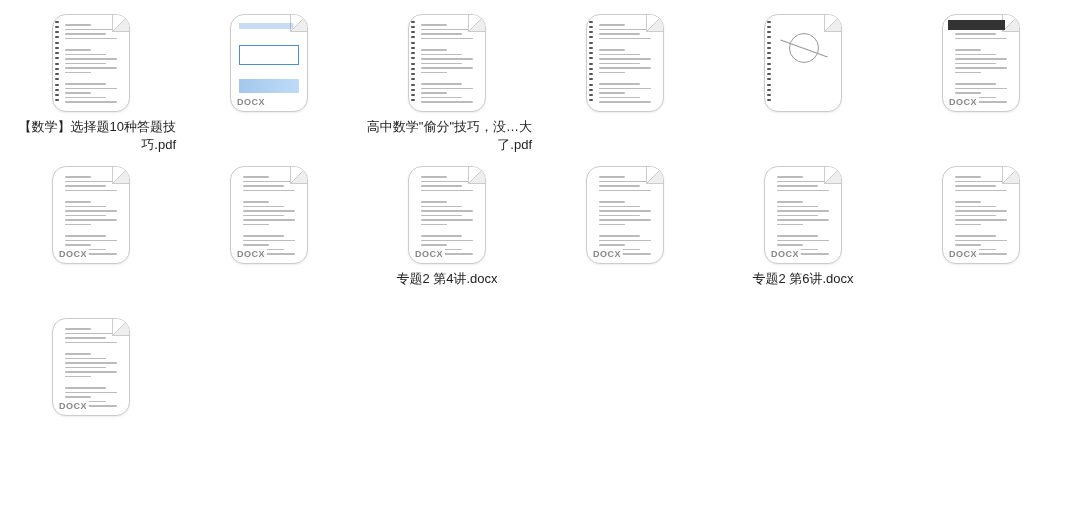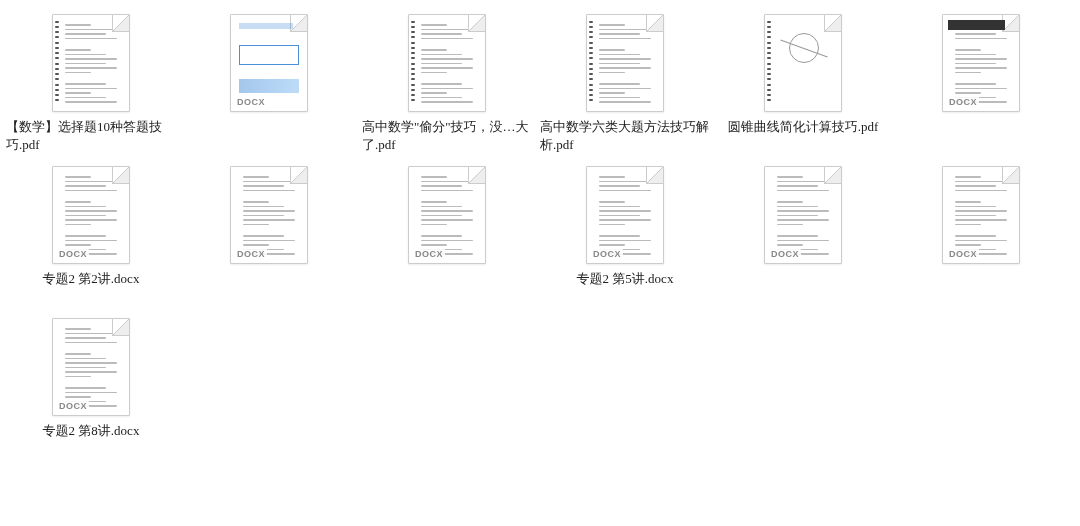--- a/index.html
+++ b/index.html
@@ -21,21 +21,21 @@
       flex-direction: column;
       align-items: center;
       padding: 4px 4px 8px 4px;
       cursor: default;
     }
     .thumb {
       width: 78px;
       height: 98px;
       background: #fff;
       border: 1px solid #ccc;
-      border-radius: 1px;
+      border-radius: 14px;
       box-shadow: 0 1px 2px rgba(0,0,0,0.08);
       position: relative;
       overflow: hidden;
       margin-bottom: 6px;
       padding: 5px 6px;
       text-align: right;
     }
     .thumb .dogear {
       position: absolute;
       top: -1px;
@@ -124,26 +124,25 @@
     }
     .thumb.header .hdr {
       position: absolute;
       top: 5px; left: 5px; right: 14px;
       height: 10px;
       background: #333;
     }
     .label {
       font-size: 13px;
       color: #222;
-      text-align: left;
+      text-align: right;
       line-height: 1.35;
       max-width: 172px;
       word-break: break-all;
       min-height: 36px;
-      font-family: Liberation Serif, serif;
     }
   </style>
 </head>
 <body>
 
 <div class="grid" id="grid">
     <div class="file-item">
       <div class="thumb spiral">
         <div class="dogear"></div>
         <div class="spiral">
@@ -272,21 +271,20 @@
           <div class="lg"></div>
           <div class="sh"></div>
           <div class="gap"></div>
           <div class="md"></div>
           <div class="lg"></div>
           <div class="sh"></div>
           <div class="md"></div>
           <div class="lg"></div>
         </div>
       </div>
-      <div class="label">高中数学六类大题方法技巧解析.pdf</div>
     </div>
     <div class="file-item">
       <div class="thumb geom">
         <div class="dogear"></div>
         <div class="spiral">
           <span></span>
           <span></span>
           <span></span>
           <span></span>
           <span></span>
@@ -298,21 +296,20 @@
           <span></span>
           <span></span>
           <span></span>
           <span></span>
           <span></span>
           <span></span>
         </div>
         <div class="circ"></div>
         <div class="ln1"></div>
       </div>
-      <div class="label">圆锥曲线简化计算技巧.pdf</div>
     </div>
     <div class="file-item">
       <div class="thumb header">
         <div class="dogear"></div>
         <div class="hdr"></div>
         <div class="lines">
           <div class="sh"></div>
           <div class="lg"></div>
           <div class="md"></div>
           <div class="lg"></div>
@@ -350,167 +347,166 @@
           <div class="sh"></div>
           <div class="gap"></div>
           <div class="md"></div>
           <div class="lg"></div>
           <div class="sh"></div>
           <div class="md"></div>
           <div class="lg"></div>
         </div>
         <div class="badge">DOCX</div>
       </div>
-      <div class="label">专题2 第2讲.docx</div>
-    </div>
-    <div class="file-item">
-      <div class="thumb plain">
-        <div class="dogear"></div>
-        <div class="lines">
-          <div class="sh"></div>
-          <div class="lg"></div>
-          <div class="md"></div>
-          <div class="lg"></div>
-          <div class="gap"></div>
-          <div class="sh"></div>
-          <div class="md"></div>
-          <div class="lg"></div>
-          <div class="md"></div>
-          <div class="lg"></div>
-          <div class="sh"></div>
-          <div class="gap"></div>
-          <div class="md"></div>
-          <div class="lg"></div>
-          <div class="sh"></div>
-          <div class="md"></div>
-          <div class="lg"></div>
-        </div>
-        <div class="badge">DOCX</div>
-      </div>
-    </div>
-    <div class="file-item">
-      <div class="thumb plain">
-        <div class="dogear"></div>
-        <div class="lines">
-          <div class="sh"></div>
-          <div class="lg"></div>
-          <div class="md"></div>
-          <div class="lg"></div>
-          <div class="gap"></div>
-          <div class="sh"></div>
-          <div class="md"></div>
-          <div class="lg"></div>
-          <div class="md"></div>
-          <div class="lg"></div>
-          <div class="sh"></div>
-          <div class="gap"></div>
-          <div class="md"></div>
-          <div class="lg"></div>
-          <div class="sh"></div>
-          <div class="md"></div>
-          <div class="lg"></div>
-        </div>
-        <div class="badge">DOCX</div>
-      </div>
-    </div>
-    <div class="file-item">
-      <div class="thumb plain">
-        <div class="dogear"></div>
-        <div class="lines">
-          <div class="sh"></div>
-          <div class="lg"></div>
-          <div class="md"></div>
-          <div class="lg"></div>
-          <div class="gap"></div>
-          <div class="sh"></div>
-          <div class="md"></div>
-          <div class="lg"></div>
-          <div class="md"></div>
-          <div class="lg"></div>
-          <div class="sh"></div>
-          <div class="gap"></div>
-          <div class="md"></div>
-          <div class="lg"></div>
-          <div class="sh"></div>
-          <div class="md"></div>
-          <div class="lg"></div>
-        </div>
-        <div class="badge">DOCX</div>
-      </div>
-      <div class="label">专题2 第5讲.docx</div>
-    </div>
-    <div class="file-item">
-      <div class="thumb plain">
-        <div class="dogear"></div>
-        <div class="lines">
-          <div class="sh"></div>
-          <div class="lg"></div>
-          <div class="md"></div>
-          <div class="lg"></div>
-          <div class="gap"></div>
-          <div class="sh"></div>
-          <div class="md"></div>
-          <div class="lg"></div>
-          <div class="md"></div>
-          <div class="lg"></div>
-          <div class="sh"></div>
-          <div class="gap"></div>
-          <div class="md"></div>
-          <div class="lg"></div>
-          <div class="sh"></div>
-          <div class="md"></div>
-          <div class="lg"></div>
-        </div>
-        <div class="badge">DOCX</div>
-      </div>
-    </div>
-    <div class="file-item">
-      <div class="thumb plain">
-        <div class="dogear"></div>
-        <div class="lines">
-          <div class="sh"></div>
-          <div class="lg"></div>
-          <div class="md"></div>
-          <div class="lg"></div>
-          <div class="gap"></div>
-          <div class="sh"></div>
-          <div class="md"></div>
-          <div class="lg"></div>
-          <div class="md"></div>
-          <div class="lg"></div>
-          <div class="sh"></div>
-          <div class="gap"></div>
-          <div class="md"></div>
-          <div class="lg"></div>
-          <div class="sh"></div>
-          <div class="md"></div>
-          <div class="lg"></div>
-        </div>
-        <div class="badge">DOCX</div>
-      </div>
-    </div>
-    <div class="file-item">
-      <div class="thumb plain">
-        <div class="dogear"></div>
-        <div class="lines">
-          <div class="sh"></div>
-          <div class="lg"></div>
-          <div class="md"></div>
-          <div class="lg"></div>
-          <div class="gap"></div>
-          <div class="sh"></div>
-          <div class="md"></div>
-          <div class="lg"></div>
-          <div class="md"></div>
-          <div class="lg"></div>
-          <div class="sh"></div>
-          <div class="gap"></div>
-          <div class="md"></div>
-          <div class="lg"></div>
-          <div class="sh"></div>
-          <div class="md"></div>
-          <div class="lg"></div>
-        </div>
-        <div class="badge">DOCX</div>
-      </div>
-      <div class="label">专题2 第8讲.docx</div>
+    </div>
+    <div class="file-item">
+      <div class="thumb plain">
+        <div class="dogear"></div>
+        <div class="lines">
+          <div class="sh"></div>
+          <div class="lg"></div>
+          <div class="md"></div>
+          <div class="lg"></div>
+          <div class="gap"></div>
+          <div class="sh"></div>
+          <div class="md"></div>
+          <div class="lg"></div>
+          <div class="md"></div>
+          <div class="lg"></div>
+          <div class="sh"></div>
+          <div class="gap"></div>
+          <div class="md"></div>
+          <div class="lg"></div>
+          <div class="sh"></div>
+          <div class="md"></div>
+          <div class="lg"></div>
+        </div>
+        <div class="badge">DOCX</div>
+      </div>
+    </div>
+    <div class="file-item">
+      <div class="thumb plain">
+        <div class="dogear"></div>
+        <div class="lines">
+          <div class="sh"></div>
+          <div class="lg"></div>
+          <div class="md"></div>
+          <div class="lg"></div>
+          <div class="gap"></div>
+          <div class="sh"></div>
+          <div class="md"></div>
+          <div class="lg"></div>
+          <div class="md"></div>
+          <div class="lg"></div>
+          <div class="sh"></div>
+          <div class="gap"></div>
+          <div class="md"></div>
+          <div class="lg"></div>
+          <div class="sh"></div>
+          <div class="md"></div>
+          <div class="lg"></div>
+        </div>
+        <div class="badge">DOCX</div>
+      </div>
+      <div class="label">专题2 第4讲.docx</div>
+    </div>
+    <div class="file-item">
+      <div class="thumb plain">
+        <div class="dogear"></div>
+        <div class="lines">
+          <div class="sh"></div>
+          <div class="lg"></div>
+          <div class="md"></div>
+          <div class="lg"></div>
+          <div class="gap"></div>
+          <div class="sh"></div>
+          <div class="md"></div>
+          <div class="lg"></div>
+          <div class="md"></div>
+          <div class="lg"></div>
+          <div class="sh"></div>
+          <div class="gap"></div>
+          <div class="md"></div>
+          <div class="lg"></div>
+          <div class="sh"></div>
+          <div class="md"></div>
+          <div class="lg"></div>
+        </div>
+        <div class="badge">DOCX</div>
+      </div>
+    </div>
+    <div class="file-item">
+      <div class="thumb plain">
+        <div class="dogear"></div>
+        <div class="lines">
+          <div class="sh"></div>
+          <div class="lg"></div>
+          <div class="md"></div>
+          <div class="lg"></div>
+          <div class="gap"></div>
+          <div class="sh"></div>
+          <div class="md"></div>
+          <div class="lg"></div>
+          <div class="md"></div>
+          <div class="lg"></div>
+          <div class="sh"></div>
+          <div class="gap"></div>
+          <div class="md"></div>
+          <div class="lg"></div>
+          <div class="sh"></div>
+          <div class="md"></div>
+          <div class="lg"></div>
+        </div>
+        <div class="badge">DOCX</div>
+      </div>
+      <div class="label">专题2 第6讲.docx</div>
+    </div>
+    <div class="file-item">
+      <div class="thumb plain">
+        <div class="dogear"></div>
+        <div class="lines">
+          <div class="sh"></div>
+          <div class="lg"></div>
+          <div class="md"></div>
+          <div class="lg"></div>
+          <div class="gap"></div>
+          <div class="sh"></div>
+          <div class="md"></div>
+          <div class="lg"></div>
+          <div class="md"></div>
+          <div class="lg"></div>
+          <div class="sh"></div>
+          <div class="gap"></div>
+          <div class="md"></div>
+          <div class="lg"></div>
+          <div class="sh"></div>
+          <div class="md"></div>
+          <div class="lg"></div>
+        </div>
+        <div class="badge">DOCX</div>
+      </div>
+    </div>
+    <div class="file-item">
+      <div class="thumb plain">
+        <div class="dogear"></div>
+        <div class="lines">
+          <div class="sh"></div>
+          <div class="lg"></div>
+          <div class="md"></div>
+          <div class="lg"></div>
+          <div class="gap"></div>
+          <div class="sh"></div>
+          <div class="md"></div>
+          <div class="lg"></div>
+          <div class="md"></div>
+          <div class="lg"></div>
+          <div class="sh"></div>
+          <div class="gap"></div>
+          <div class="md"></div>
+          <div class="lg"></div>
+          <div class="sh"></div>
+          <div class="md"></div>
+          <div class="lg"></div>
+        </div>
+        <div class="badge">DOCX</div>
+      </div>
     </div>
   </div>
 
 </body></html>

